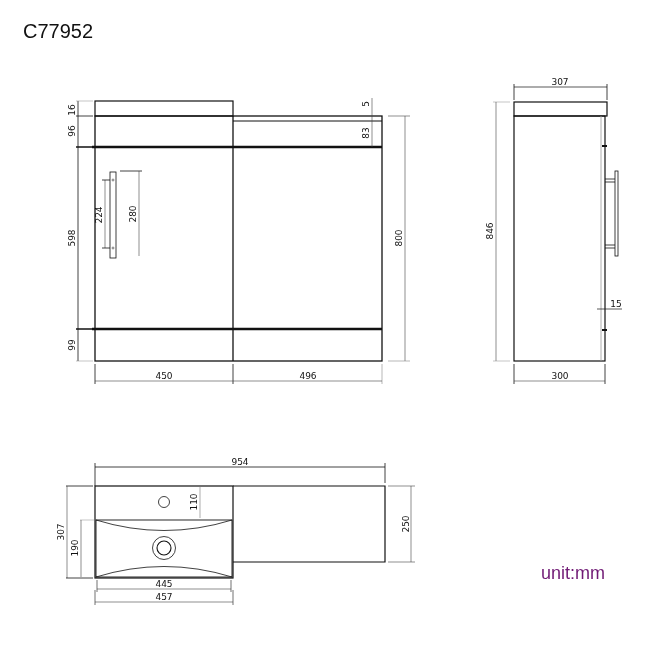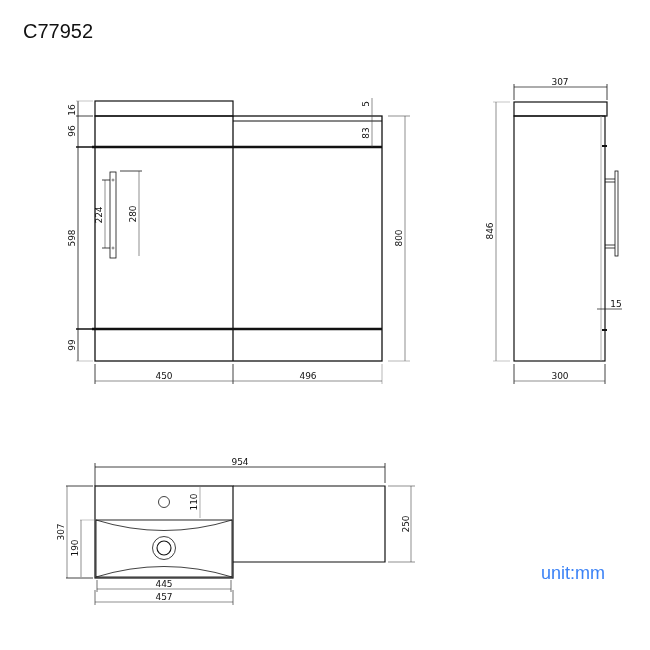--- a/index.html
+++ b/index.html
@@ -1,19 +1,19 @@
 <!DOCTYPE html>
 <html><head>
 <meta charset="utf-8">
 <style>
   html,body{margin:0;padding:0;background:#ffffff;}
   body{width:650px;height:650px;position:relative;overflow:hidden;font-family:"Liberation Sans",sans-serif;}
   #drawing{position:absolute;left:0;top:0;}
   .title{position:absolute;left:15px;top:20px;font-size:20px;color:#111;font-family:"Liberation Sans",sans-serif;margin-left:8px;}
-  .unit{position:absolute;left:541px;top:563px;font-size:18px;color:#3b82f6;font-family:"Liberation Sans",sans-serif;}
+  .unit{position:absolute;left:541px;top:563px;font-size:18px;color:#701a75;font-family:"Liberation Sans",sans-serif;}
   svg text{font-family:"DejaVu Sans",sans-serif;font-size:9px;fill:#111;}
 </style>
 </head>
 <body>
 
 <div class="title">C77952</div>
 <div class="unit">unit:mm</div>
 
 <svg id="drawing" width="650" height="650" viewBox="0 0 650 650">
 

